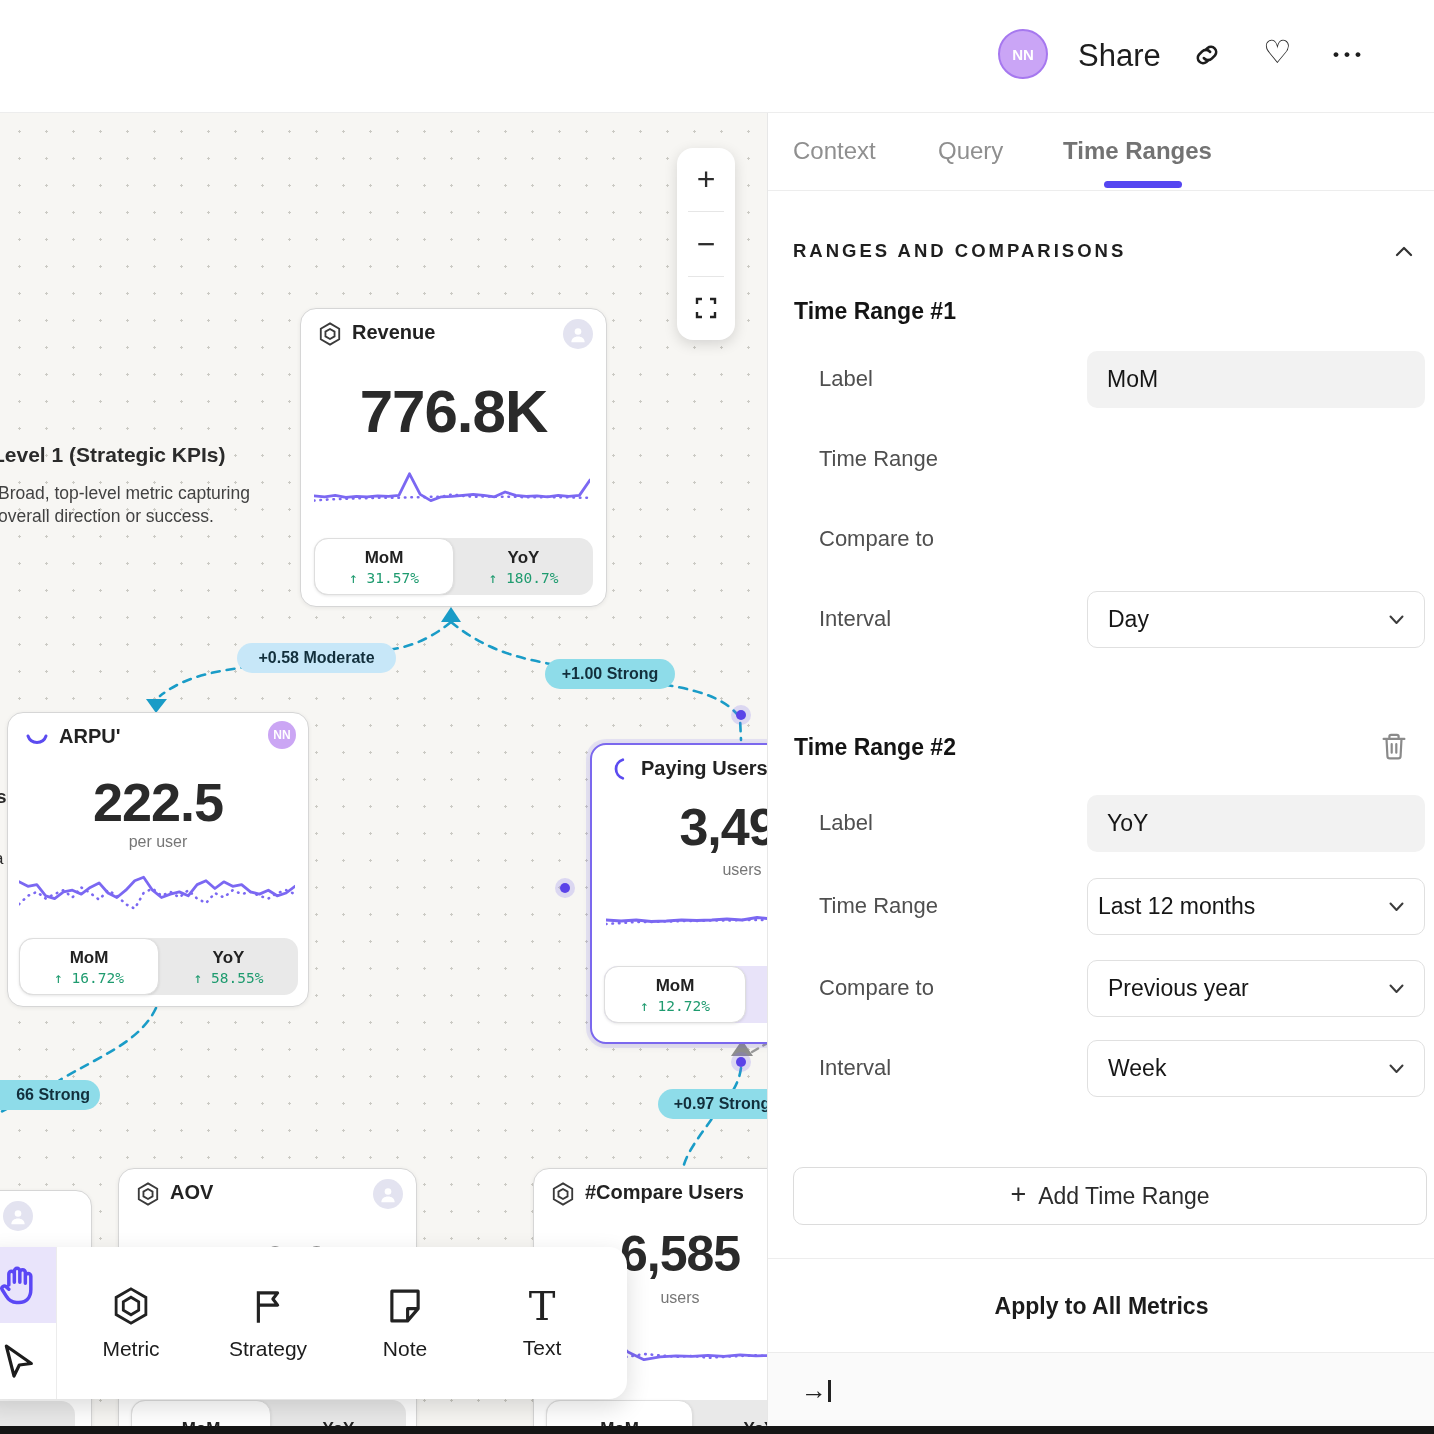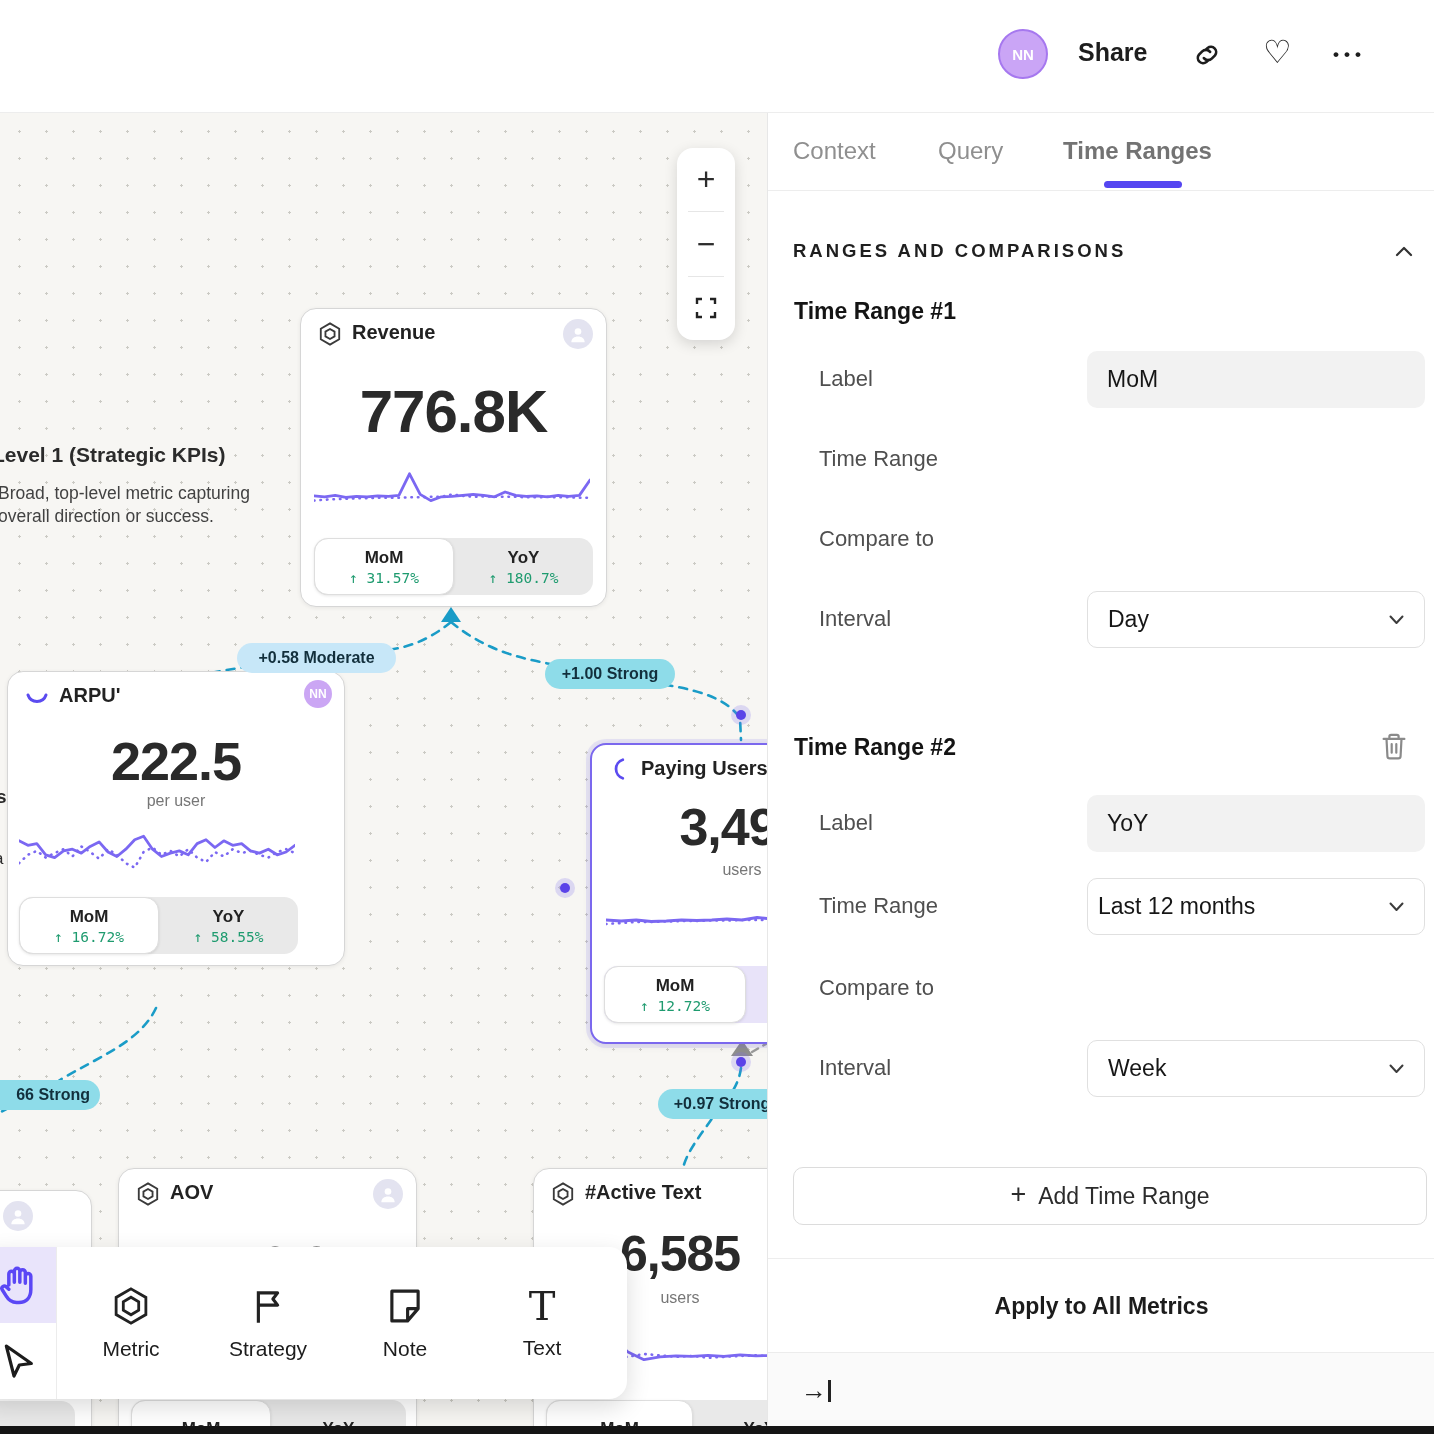--- a/index.html
+++ b/index.html
@@ -62,21 +62,21 @@
   #cursor-cell{position:absolute;left:0;top:76px;width:76px;height:76px;display:flex;align-items:center;justify-content:center;border-bottom-left-radius:18px;}
   #tool-div{position:absolute;left:76px;top:0;width:1px;height:152px;background:#ececec;}
   .tool{position:absolute;top:0;width:110px;height:152px;display:flex;flex-direction:column;align-items:center;justify-content:center;gap:10px;cursor:pointer;}
   .tool-label{font-size:21px;color:#1c1c1c;}
   .ticon{font-family:"DejaVu Serif",serif;font-size:40px;color:#222;line-height:1;}
 
   
   #header{position:absolute;left:0;top:0;width:1434px;height:112px;background:#fff;z-index:90;border-bottom:1px solid #ededed;}
   #hdr-avatar{position:absolute;left:998px;top:29px;width:46px;height:46px;border-radius:50%;background:#caa5f6;border:2px solid #a678ef;
               color:#fff;font-size:15px;font-weight:700;display:flex;align-items:center;justify-content:center;}
-  #share-btn{position:absolute;left:1078px;top:38px;font-size:25px;font-weight:700;color:#1d1d1d;cursor:pointer;}
+  #share-btn{position:absolute;left:1078px;top:38px;font-size:31px;font-weight:400;color:#1d1d1d;cursor:pointer;}
   .hdr-icon{position:absolute;top:40px;cursor:pointer;}
   #heart-icon{font-size:32px;color:#1d1d1d;line-height:1;top:36px;}
   #more-icon{font-size:17px;letter-spacing:5px;font-weight:700;color:#1d1d1d;top:45px;}
 
   
   #panel{position:absolute;left:767px;top:112px;width:667px;height:1314px;background:#fff;border-left:1px solid #e7e7e7;z-index:50;}
   .tab{position:absolute;top:25px;font-size:24px;font-weight:500;color:#8f8f8f;cursor:pointer;}
   #tab-underline{position:absolute;left:336px;top:69px;width:78px;height:7px;border-radius:4px;background:#5546f1;}
   #tabs-border{position:absolute;left:0;top:78px;width:667px;height:1px;background:#ededed;}
   #section-row{position:absolute;left:25px;top:128px;width:620px;display:flex;justify-content:space-between;align-items:center;cursor:pointer;}
@@ -154,21 +154,21 @@
           <span class="seg-label">MoM</span>
           <span class="seg-delta">↑ 31.57%</span>
         </div>
         <div class="seg">
           <span class="seg-label">YoY</span>
           <span class="seg-delta">↑ 180.7%</span>
         </div>
       </div>
     </div>
 
-    <div class="card" style="left:7px;top:671px;width:300px;height:293px;padding-left:36px;">
+    <div class="card" style="left:7px;top:712px;width:300px;height:293px;">
       <div class="card-head">
         <span>
           <svg class="icon" width="26" height="26" viewBox="0 0 26 26" fill="none" stroke="#5b4bf0" stroke-width="3" stroke-linecap="round">
             <path d="M4 11 A 9.5 9.5 0 0 0 22 11"></path>
           </svg>
         </span>
         <span class="card-title">ARPU'</span>
       </div>
       <div class="nn-badge">NN</div>
       <div class="card-value" style="top:58px;font-size:54px;">222.5</div>
@@ -241,21 +241,21 @@
     </div>
 
     <div class="card" style="left:533px;top:1168px;width:292px;height:266px;border-bottom-left-radius:0;border-bottom-right-radius:0;">
       <div class="card-head">
         <span>
           <svg class="icon" width="26" height="26" viewBox="0 0 24 24" fill="none" stroke="#3a3a3a" stroke-width="1.7">
             <path d="M12 2.2 L20.5 7.1 V16.9 L12 21.8 L3.5 16.9 V7.1 Z"></path>
             <path d="M12 7.4 L16.2 9.8 V14.2 L12 16.6 L7.8 14.2 V9.8 Z"></path>
           </svg>
         </span>
-        <span class="card-title">#Active Text</span>
+        <span class="card-title">#Compare Users</span>
       </div>
       <div class="card-value" style="top:56px;font-size:50px;">6,585</div>
       <div class="card-unit" style="top:120px;">users</div>
       <svg class="spark" viewBox="0 0 272 48" style="left:14px;top:160px;width:272px;height:48px;">
           <polyline points="0.0,30.7 16.0,30.2 32.0,29.8 48.0,29.8 64.0,28.8 80.0,27.8 96.0,25.0 112.0,26.4 128.0,27.8 144.0,26.9 160.0,28.8 176.0,27.8 192.0,26.9 208.0,26.4 224.0,27.4 240.0,26.9 256.0,26.4 272.0,25.9" class="spark-dotted"></polyline>
           <polyline points="0.0,29.8 16.0,28.8 32.0,29.3 48.0,27.8 64.0,8.6 80.0,23.0 96.0,30.7 112.0,27.8 128.0,26.9 144.0,27.4 160.0,26.4 176.0,27.4 192.0,25.9 208.0,26.9 224.0,26.4 240.0,27.4 256.0,25.9 272.0,26.4" class="spark-solid"></polyline>
         </svg>
       <div class="footer-track" style="left:12px;top:231px;width:280px;height:57px;">
         <div class="seg seg-white" style="flex:0 0 145px;">
           <span class="seg-label">MoM</span>
@@ -396,20 +396,26 @@
 
     <div class="frow-label" style="top:781px;">Time Range</div>
     <div class="ffield ffield-select" style="top:766px;padding-left:10px;">
       <span>Last 12 months</span>
       <svg class="icon" width="15" height="10" viewBox="0 0 15 10" fill="none" stroke="#3c3c3c" stroke-width="2" stroke-linecap="round" stroke-linejoin="round">
           <polyline points="1.5,1.5 7.5,8 13.5,1.5"></polyline>
         </svg>
     </div>
 
     <div class="frow-label" style="top:863px;">Compare to</div>
+    <div class="ffield ffield-select" style="top:848px;">
+      <span>Previous year</span>
+      <svg class="icon" width="15" height="10" viewBox="0 0 15 10" fill="none" stroke="#3c3c3c" stroke-width="2" stroke-linecap="round" stroke-linejoin="round">
+          <polyline points="1.5,1.5 7.5,8 13.5,1.5"></polyline>
+        </svg>
+    </div>
 
     <div class="frow-label" style="top:943px;">Interval</div>
     <div class="ffield ffield-select" style="top:928px;">
       <span>Week</span>
       <svg class="icon" width="15" height="10" viewBox="0 0 15 10" fill="none" stroke="#3c3c3c" stroke-width="2" stroke-linecap="round" stroke-linejoin="round">
           <polyline points="1.5,1.5 7.5,8 13.5,1.5"></polyline>
         </svg>
     </div>
 
     <div id="add-btn">

